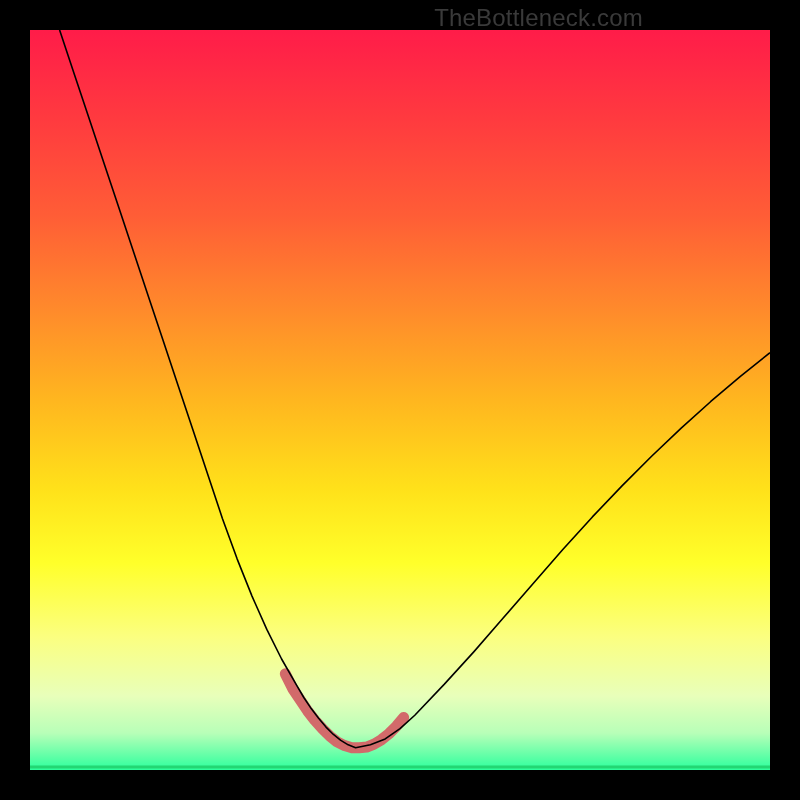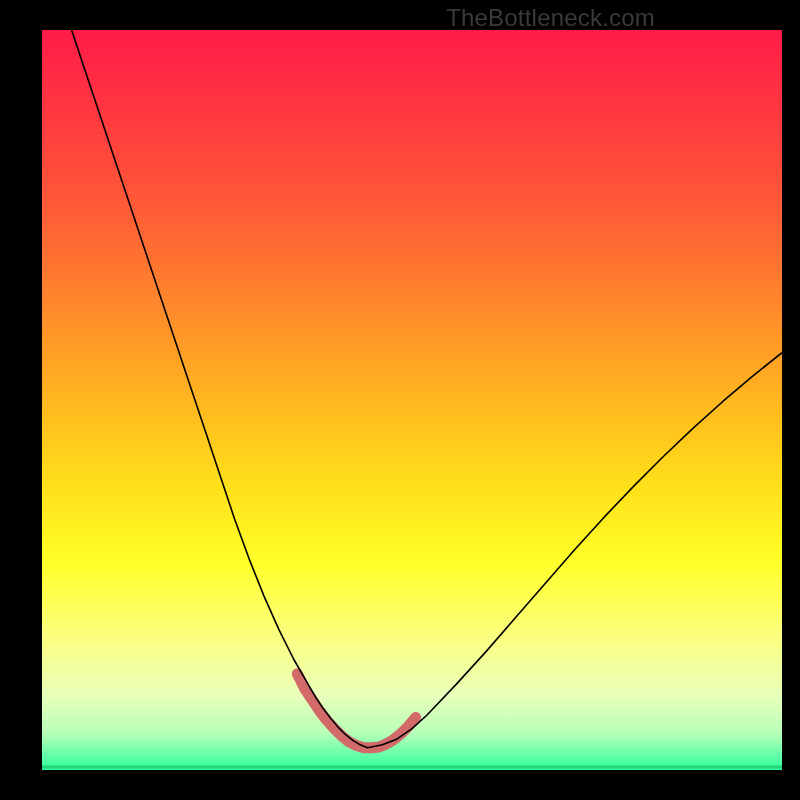--- a/index.html
+++ b/index.html
@@ -6,21 +6,21 @@
     margin: 0;
     padding: 0;
     width: 800px;
     height: 800px;
     overflow: hidden;
     background: #000;
     font-family: Arial, Helvetica, sans-serif;
   }
   .frame {
     position: absolute;
-    top: 0; left: 12px;
+    top: 0; left: 0;
     width: 653px;
     height: 800px;
     background: #000;
   }
   .plot {
     position: absolute;
     top: 30px;
     left: 30px;
     width: 740px;
     height: 740px;

